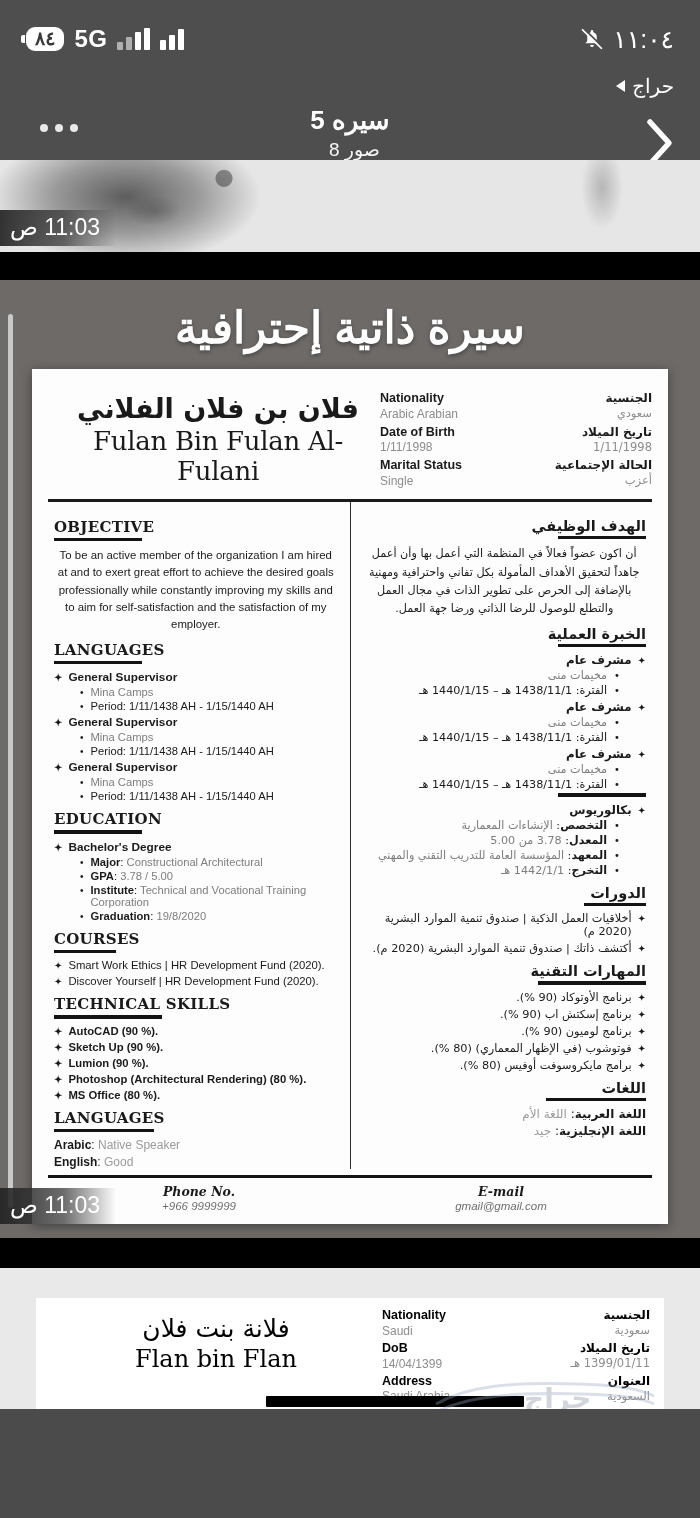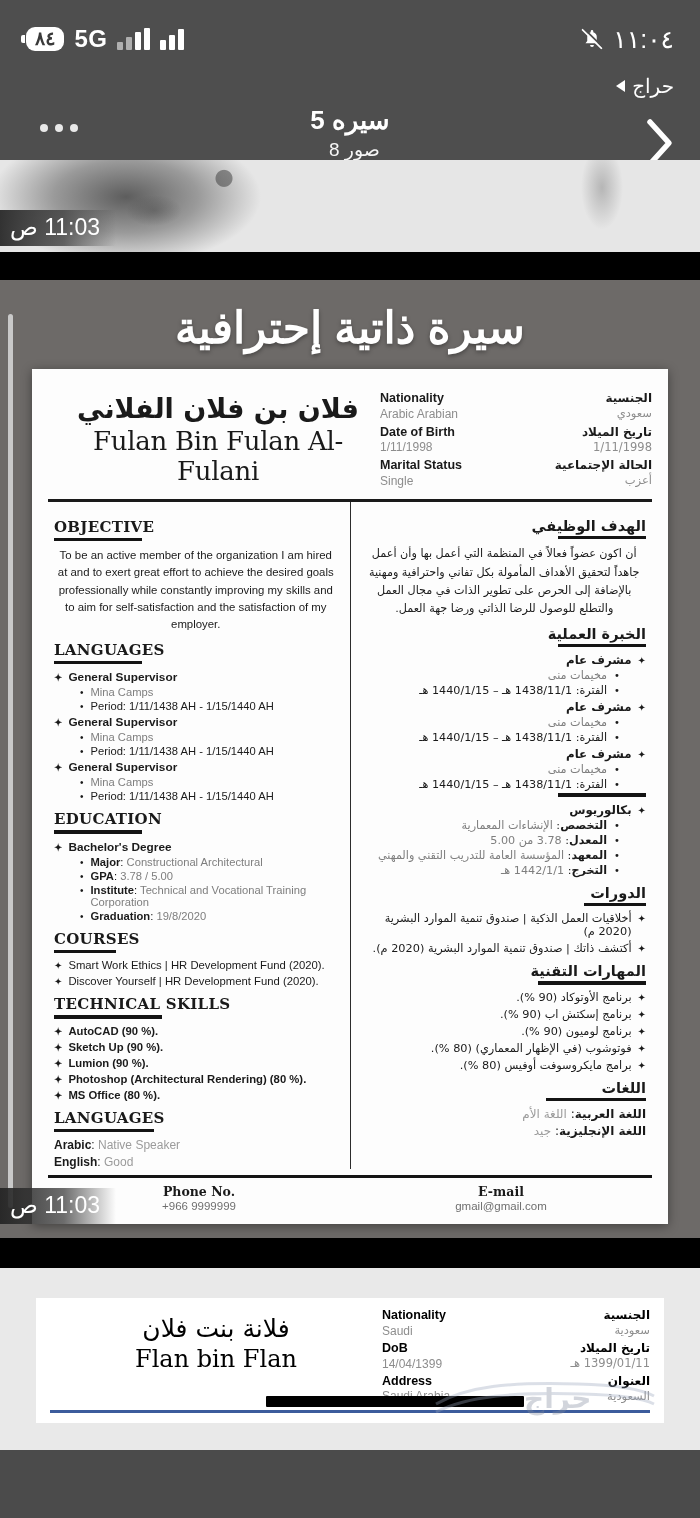--- a/index.html
+++ b/index.html
@@ -146,21 +146,21 @@
   .val-grey{ color:#7e7e7e; }
   .li-plain{ font-size:11.3px; margin-top:4px; display:flex; gap:6px; align-items:baseline; }
 
   .lang-line{ font-size:12px; margin-top:3px; }
   .lang-line b{ font-weight:bold; }
   .lang-line .v{ color:#9b9b9b; }
   .col.right .lang-line{ text-align:right; }
 
   .foot-rule{ height:3px; background:#141414; margin:6px 0 0 0; }
   .cv-foot{ display:flex; padding:6px 0 12px 0; }
-  .foot-col{ flex:1; text-align:center; }
+  .foot-col{ flex:1; text-align:center;font-style:italic; }
   .foot-k{ font-size:12.5px; font-weight:bold; font-family:"DejaVu Serif", serif;}
   .foot-v{ font-size:11.5px; color:#6f6f6f; margin-top:1px; }
 
   
   .cv2-wrap{ position:relative; background:#e9e9e9; overflow:hidden; }
   .cv2-card{ margin:30px 36px 0 36px; background:#fff; padding:10px 14px; position:relative; }
   .cv2-head{ display:flex; align-items:flex-start; }
   .cv2-name{ flex:1; text-align:center; padding-top:6px; }
   .cv2-name .ar{ font-size:25px; direction:rtl; font-family:"DejaVu Sans", sans-serif; }
   .cv2-name .en{ font-size:24px; font-family:"DejaVu Serif", serif; margin-top:2px;}
@@ -525,21 +525,21 @@
         </div>
       </div>
     </div>
 
     <div style="height:14px"></div>
     <div class="ts-badge" style="bottom:14px">11:03 ص</div>
   </div>
 
   <div class="gap-black" style="height:30px"></div>
 
-  <div class="cv2-wrap" style="height:182px">
+  <div class="cv2-wrap" style="height:141px">
     <div class="cv2-card">
       <div class="cv2-head">
         <div class="cv2-name">
           <div class="ar">فلانة بنت فلان</div>
           <div class="en">Flan bin Flan</div>
         </div>
         <div class="cv2-meta">
           <div class="meta-row">
             <div class="meta-en">
               <div class="meta-label">Nationality</div>

